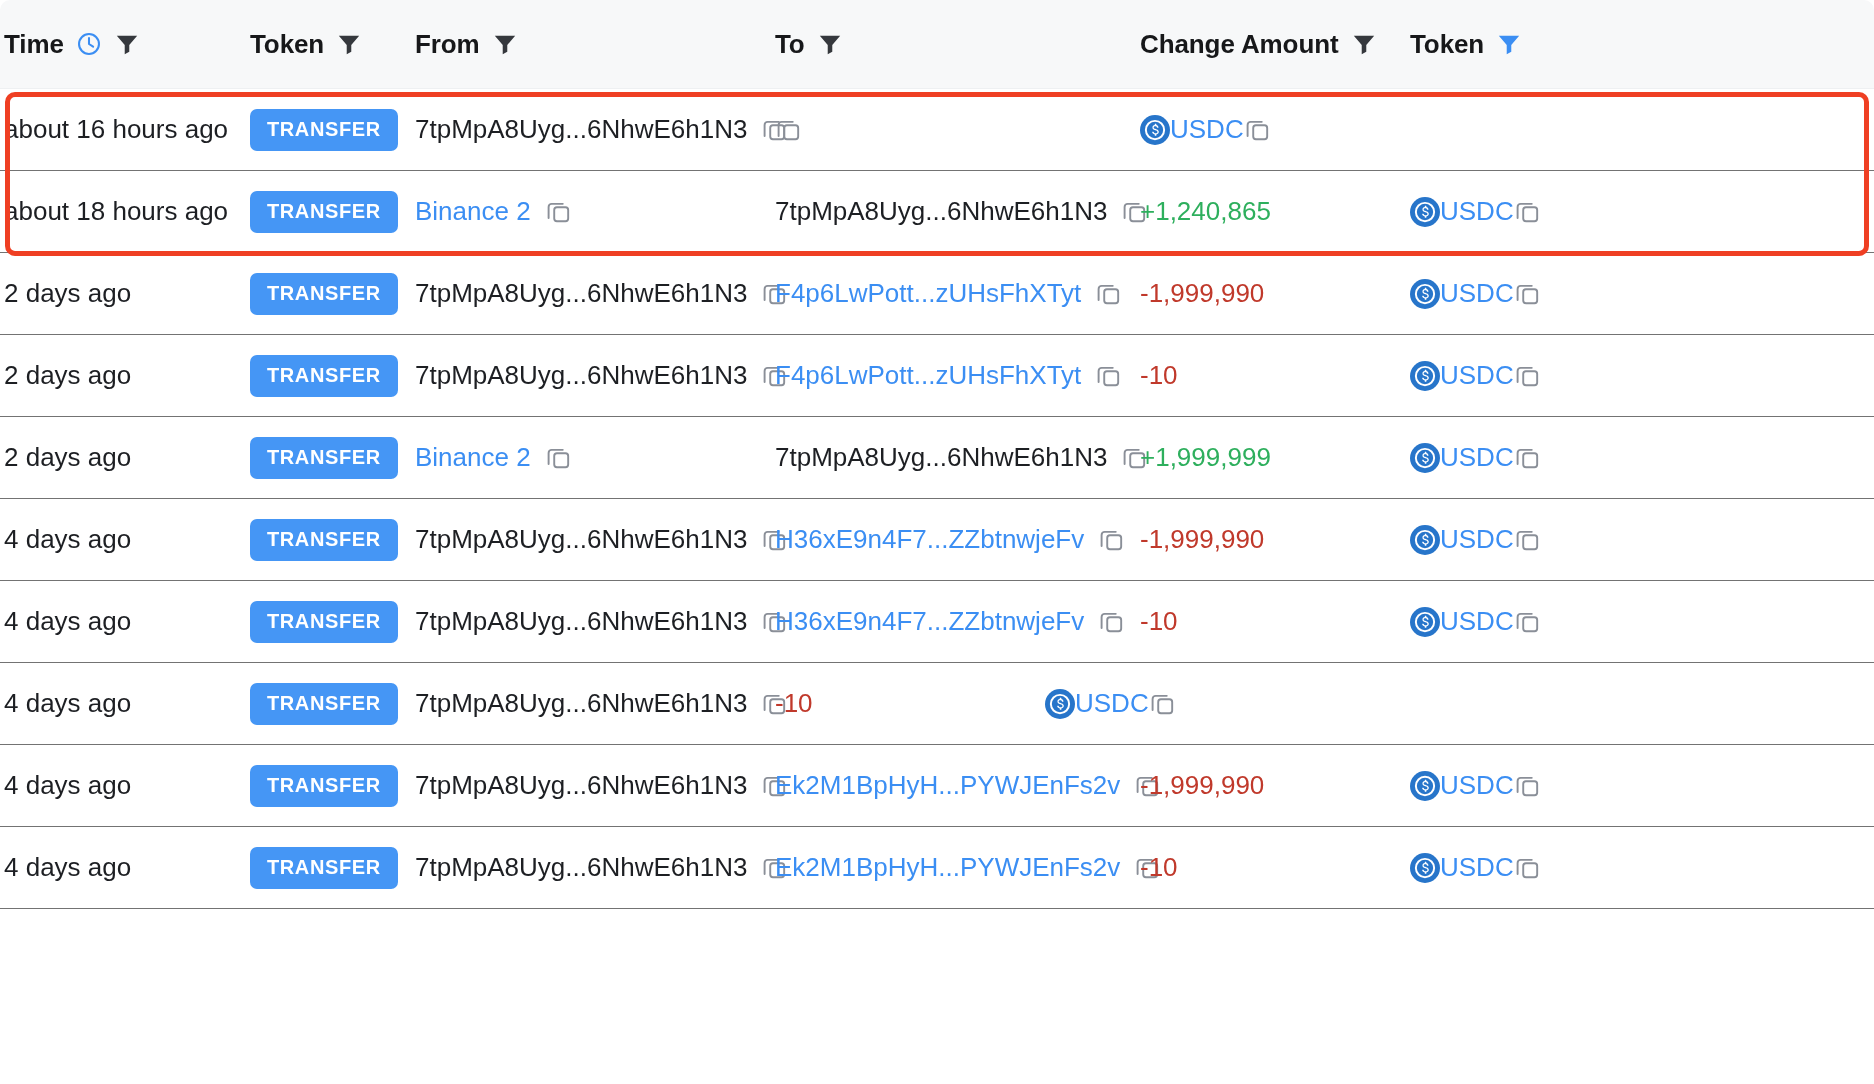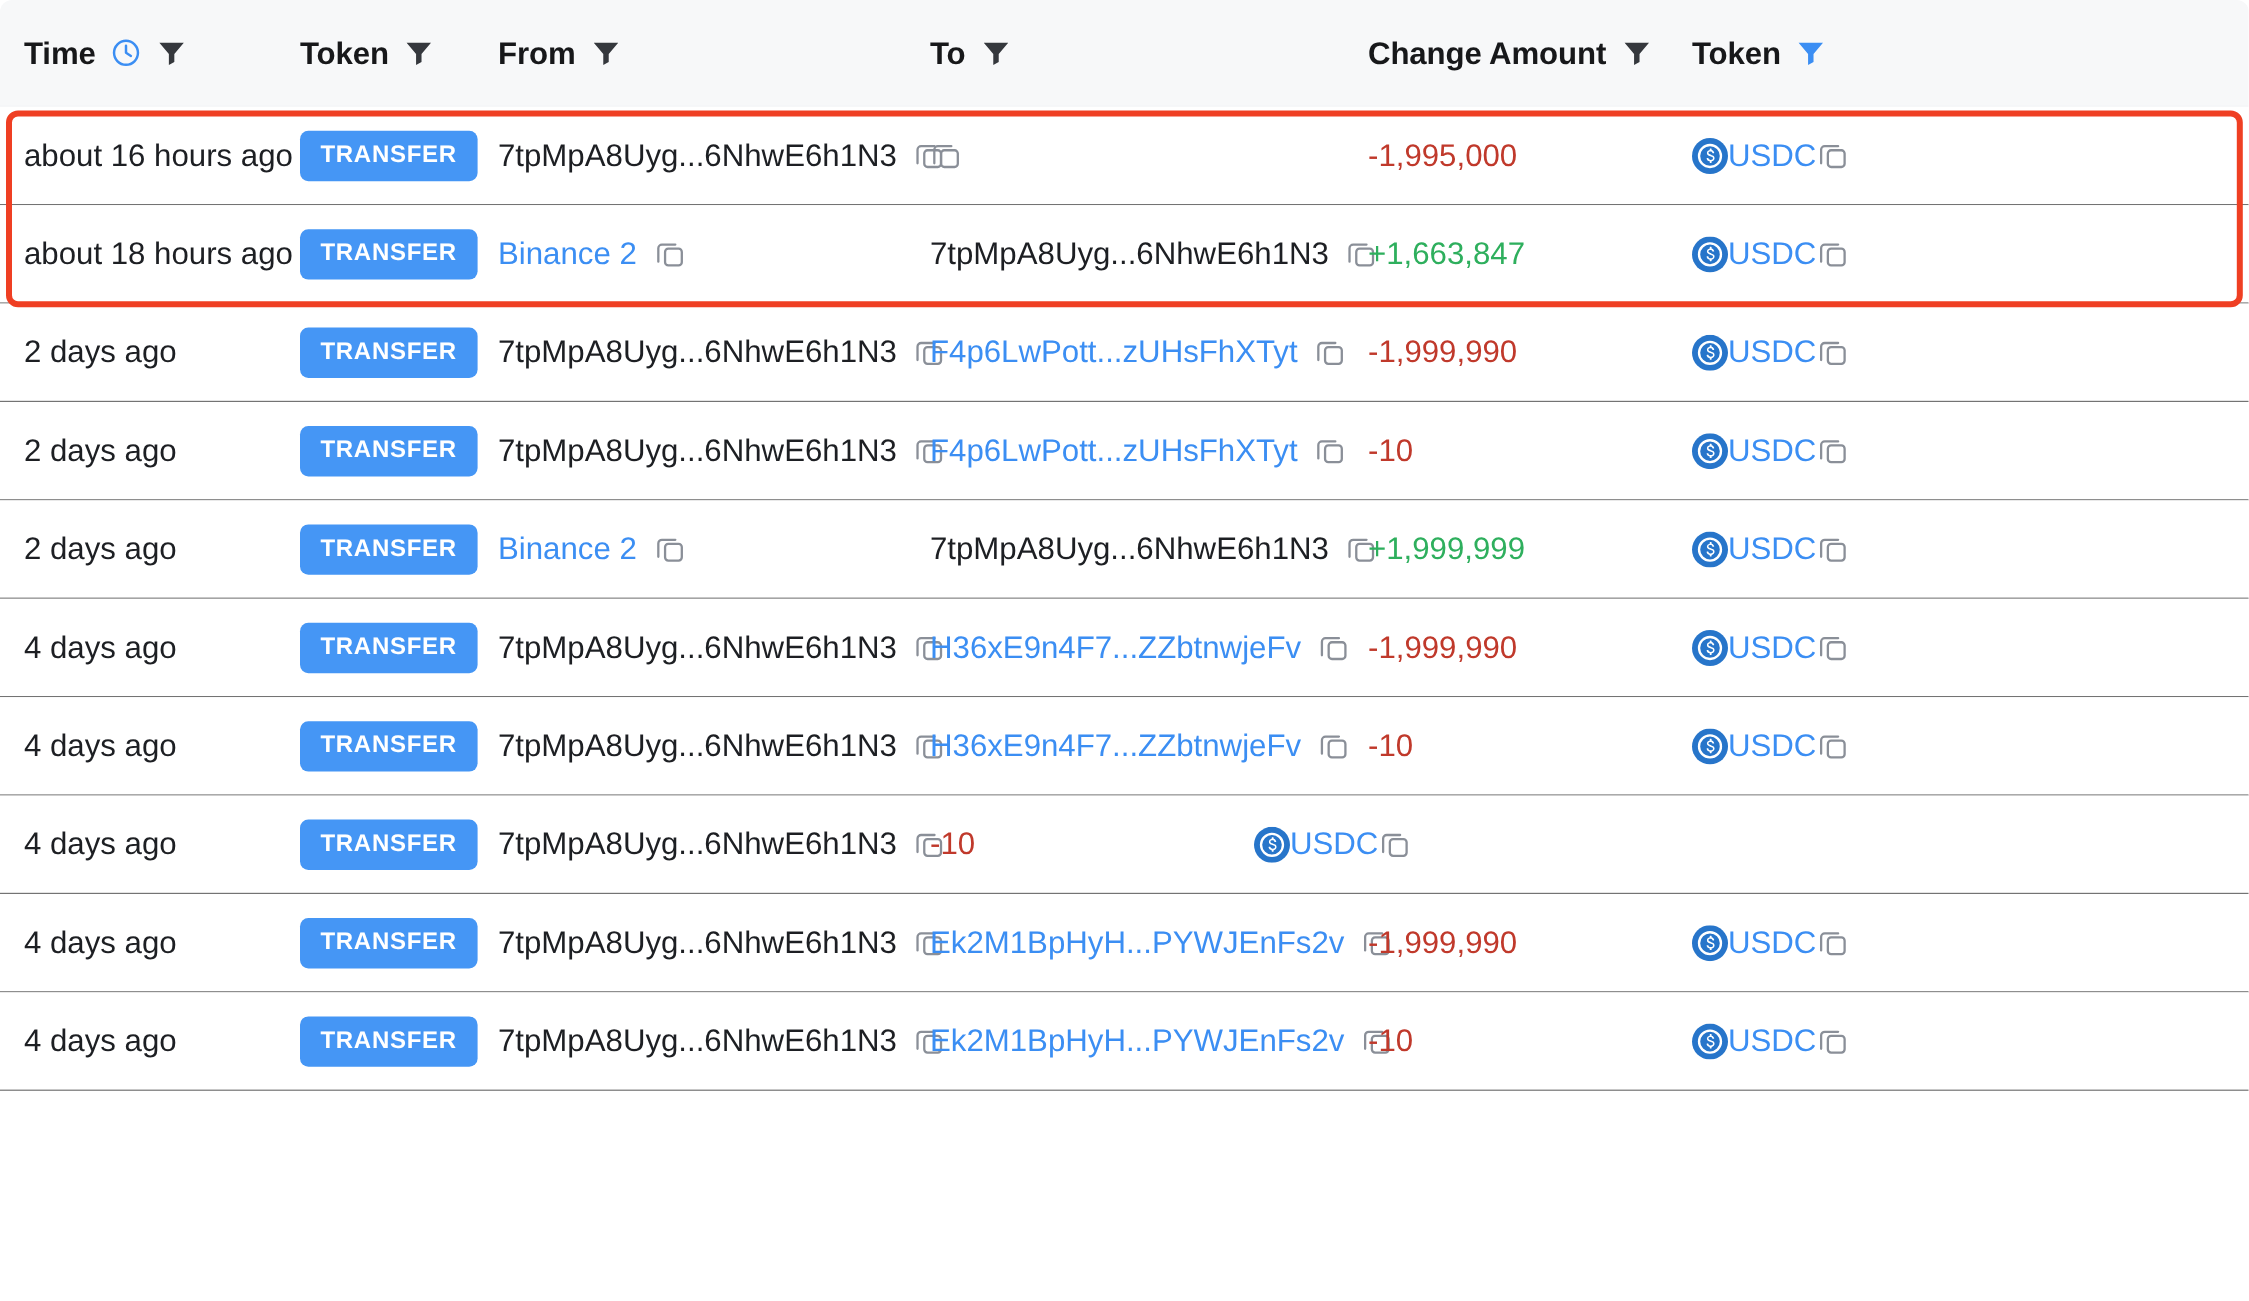--- a/index.html
+++ b/index.html
@@ -34,21 +34,21 @@
     gap: 12px;
     font-size: 26px;
     font-weight: 700;
     color: #17181a;
     letter-spacing: -0.1px;
     white-space: nowrap;
   }
   .th-label { line-height: 1; }
 
   
-  .c-time   { width: 250px; padding-left: 20px; }
+  .c-time   { width: 250px; padding-left: 4px; }
   .c-action { width: 165px; }
   .c-from   { width: 360px; }
   .c-to     { width: 365px; }
   .c-amount { width: 270px; }
   .c-token  { width: 230px; }
 
   
   .icon { display: inline-flex; align-items: center; justify-content: center; flex: none; }
   .clock-icon svg { display: block; }
   .filter-icon svg { display: block; }
@@ -201,23 +201,20 @@
         <div class="td c-to">
           <span class="addr">
             <span class="icon copy-icon">
               <svg width="27" height="27" viewBox="0 0 24 24" fill="none">
                 <rect x="8.2" y="8.2" width="12.4" height="12.4" rx="2.4" stroke="#8a8f98" stroke-width="1.7"></rect>
                 <path d="M15.8 5.2H5.9A2.7 2.7 0 0 0 3.2 7.9v9.9" stroke="#8a8f98" stroke-width="1.7" stroke-linecap="round"></path>
               </svg>
             </span>
           </span>
         </div>
-        <div class="td c-amount">
-          <span class="amount neg">-1,995,000</span>
-        </div>
         <div class="td c-token">
           <span class="token-cell">
             <span class="icon">
               <svg width="30" height="30" viewBox="0 0 32 32">
                 <circle cx="16" cy="16" r="16" fill="#2775ca"></circle>
                 <path d="M16 5.2a10.8 10.8 0 1 0 0 21.6 10.8 10.8 0 0 0 0-21.6zm0 2.1a8.7 8.7 0 1 1 0 17.4 8.7 8.7 0 0 1 0-17.4z" fill="#fff"></path>
                 <path d="M17.1 14.9c-1.9-.5-2.5-.9-2.5-1.7 0-.7.6-1.2 1.7-1.2 1 0 1.6.4 1.8 1.2a.4.4 0 0 0 .4.3h.9a.35.35 0 0 0 .35-.4c-.25-1.3-1.1-2.1-2.3-2.4v-1a.4.4 0 0 0-.4-.4h-.9a.4.4 0 0 0-.4.4v1c-1.5.3-2.5 1.3-2.5 2.6 0 1.6 1 2.4 3 2.9 1.8.45 2.4.9 2.4 1.8 0 .9-.8 1.45-1.9 1.45-1.4 0-1.9-.6-2.1-1.4a.4.4 0 0 0-.4-.3h-.95a.35.35 0 0 0-.35.4c.25 1.4 1.15 2.3 2.8 2.6v1a.4.4 0 0 0 .4.4h.9a.4.4 0 0 0 .4-.4v-1c1.6-.3 2.6-1.4 2.6-2.8 0-1.7-1.05-2.4-3.05-2.85z" fill="#fff"></path>
               </svg>
             </span>
             <span class="token-sym">USDC</span>
@@ -253,21 +250,21 @@
             <span class="addr-text plain">7tpMpA8Uyg...6NhwE6h1N3</span>
             <span class="icon copy-icon">
               <svg width="27" height="27" viewBox="0 0 24 24" fill="none">
                 <rect x="8.2" y="8.2" width="12.4" height="12.4" rx="2.4" stroke="#8a8f98" stroke-width="1.7"></rect>
                 <path d="M15.8 5.2H5.9A2.7 2.7 0 0 0 3.2 7.9v9.9" stroke="#8a8f98" stroke-width="1.7" stroke-linecap="round"></path>
               </svg>
             </span>
           </span>
         </div>
         <div class="td c-amount">
-          <span class="amount pos">+1,663,847</span>
+          <span class="amount pos">+1,240,865</span>
         </div>
         <div class="td c-token">
           <span class="token-cell">
             <span class="icon">
               <svg width="30" height="30" viewBox="0 0 32 32">
                 <circle cx="16" cy="16" r="16" fill="#2775ca"></circle>
                 <path d="M16 5.2a10.8 10.8 0 1 0 0 21.6 10.8 10.8 0 0 0 0-21.6zm0 2.1a8.7 8.7 0 1 1 0 17.4 8.7 8.7 0 0 1 0-17.4z" fill="#fff"></path>
                 <path d="M17.1 14.9c-1.9-.5-2.5-.9-2.5-1.7 0-.7.6-1.2 1.7-1.2 1 0 1.6.4 1.8 1.2a.4.4 0 0 0 .4.3h.9a.35.35 0 0 0 .35-.4c-.25-1.3-1.1-2.1-2.3-2.4v-1a.4.4 0 0 0-.4-.4h-.9a.4.4 0 0 0-.4.4v1c-1.5.3-2.5 1.3-2.5 2.6 0 1.6 1 2.4 3 2.9 1.8.45 2.4.9 2.4 1.8 0 .9-.8 1.45-1.9 1.45-1.4 0-1.9-.6-2.1-1.4a.4.4 0 0 0-.4-.3h-.95a.35.35 0 0 0-.35.4c.25 1.4 1.15 2.3 2.8 2.6v1a.4.4 0 0 0 .4.4h.9a.4.4 0 0 0 .4-.4v-1c1.6-.3 2.6-1.4 2.6-2.8 0-1.7-1.05-2.4-3.05-2.85z" fill="#fff"></path>
               </svg>
             </span>

